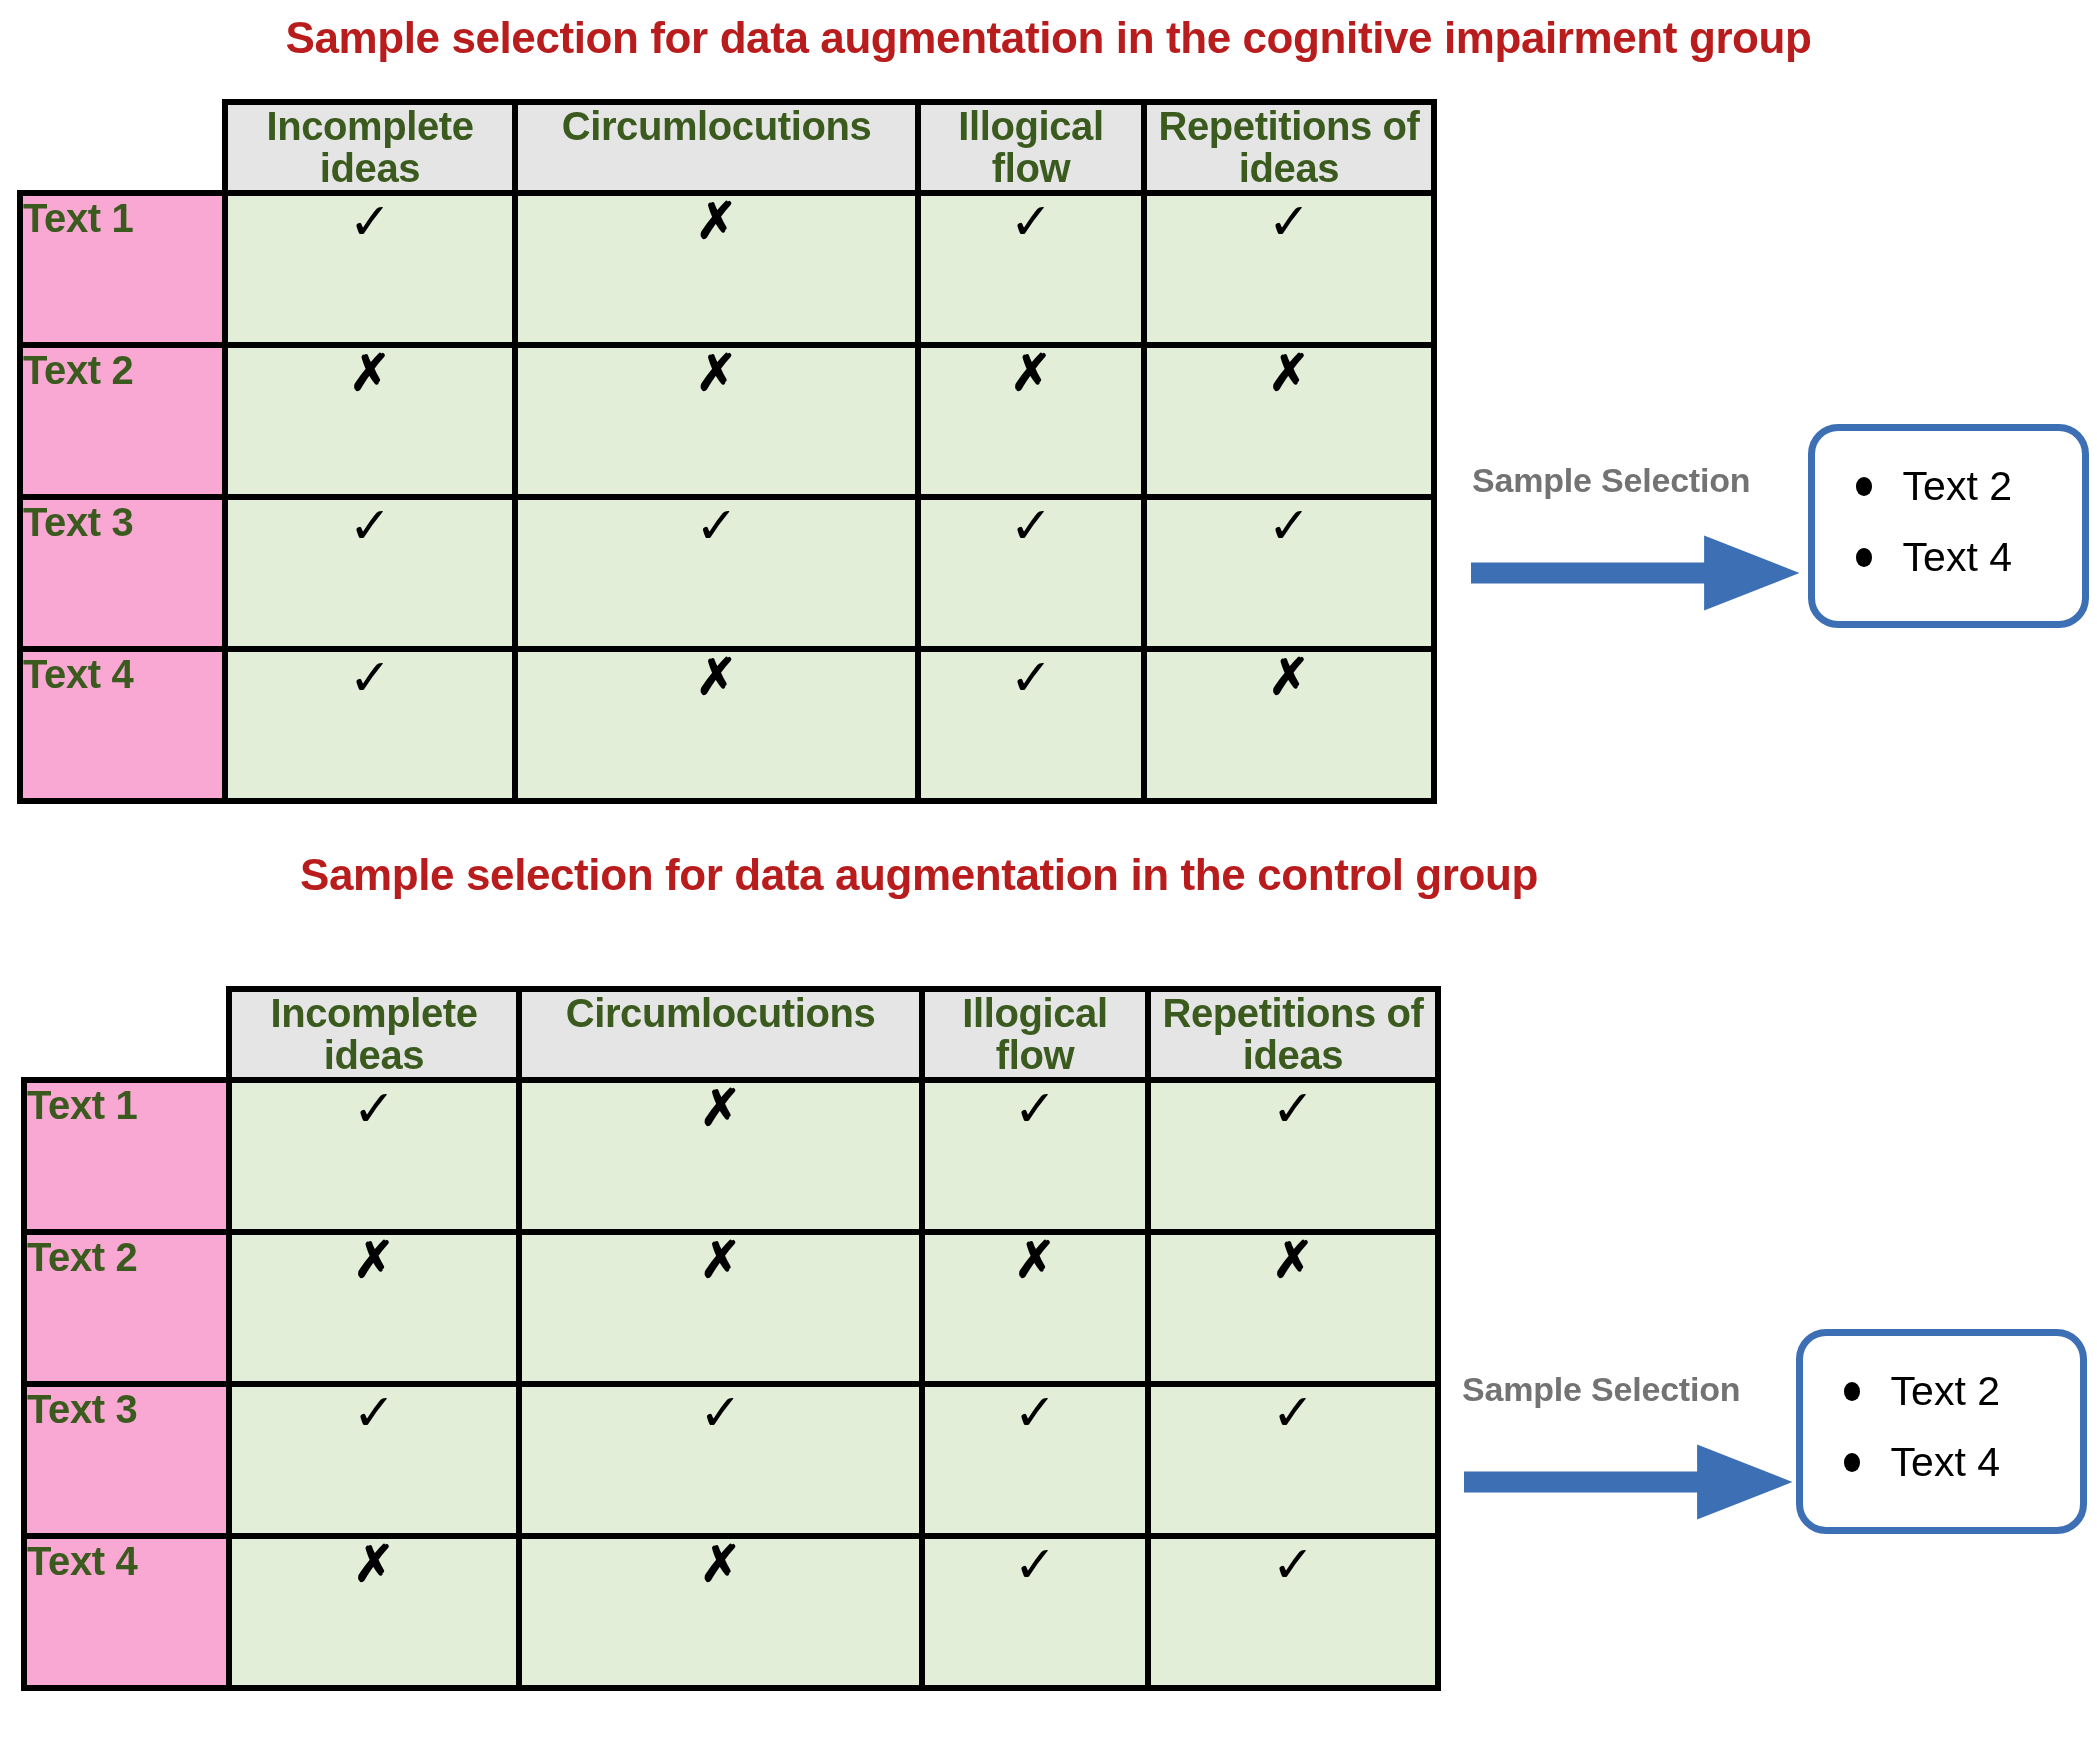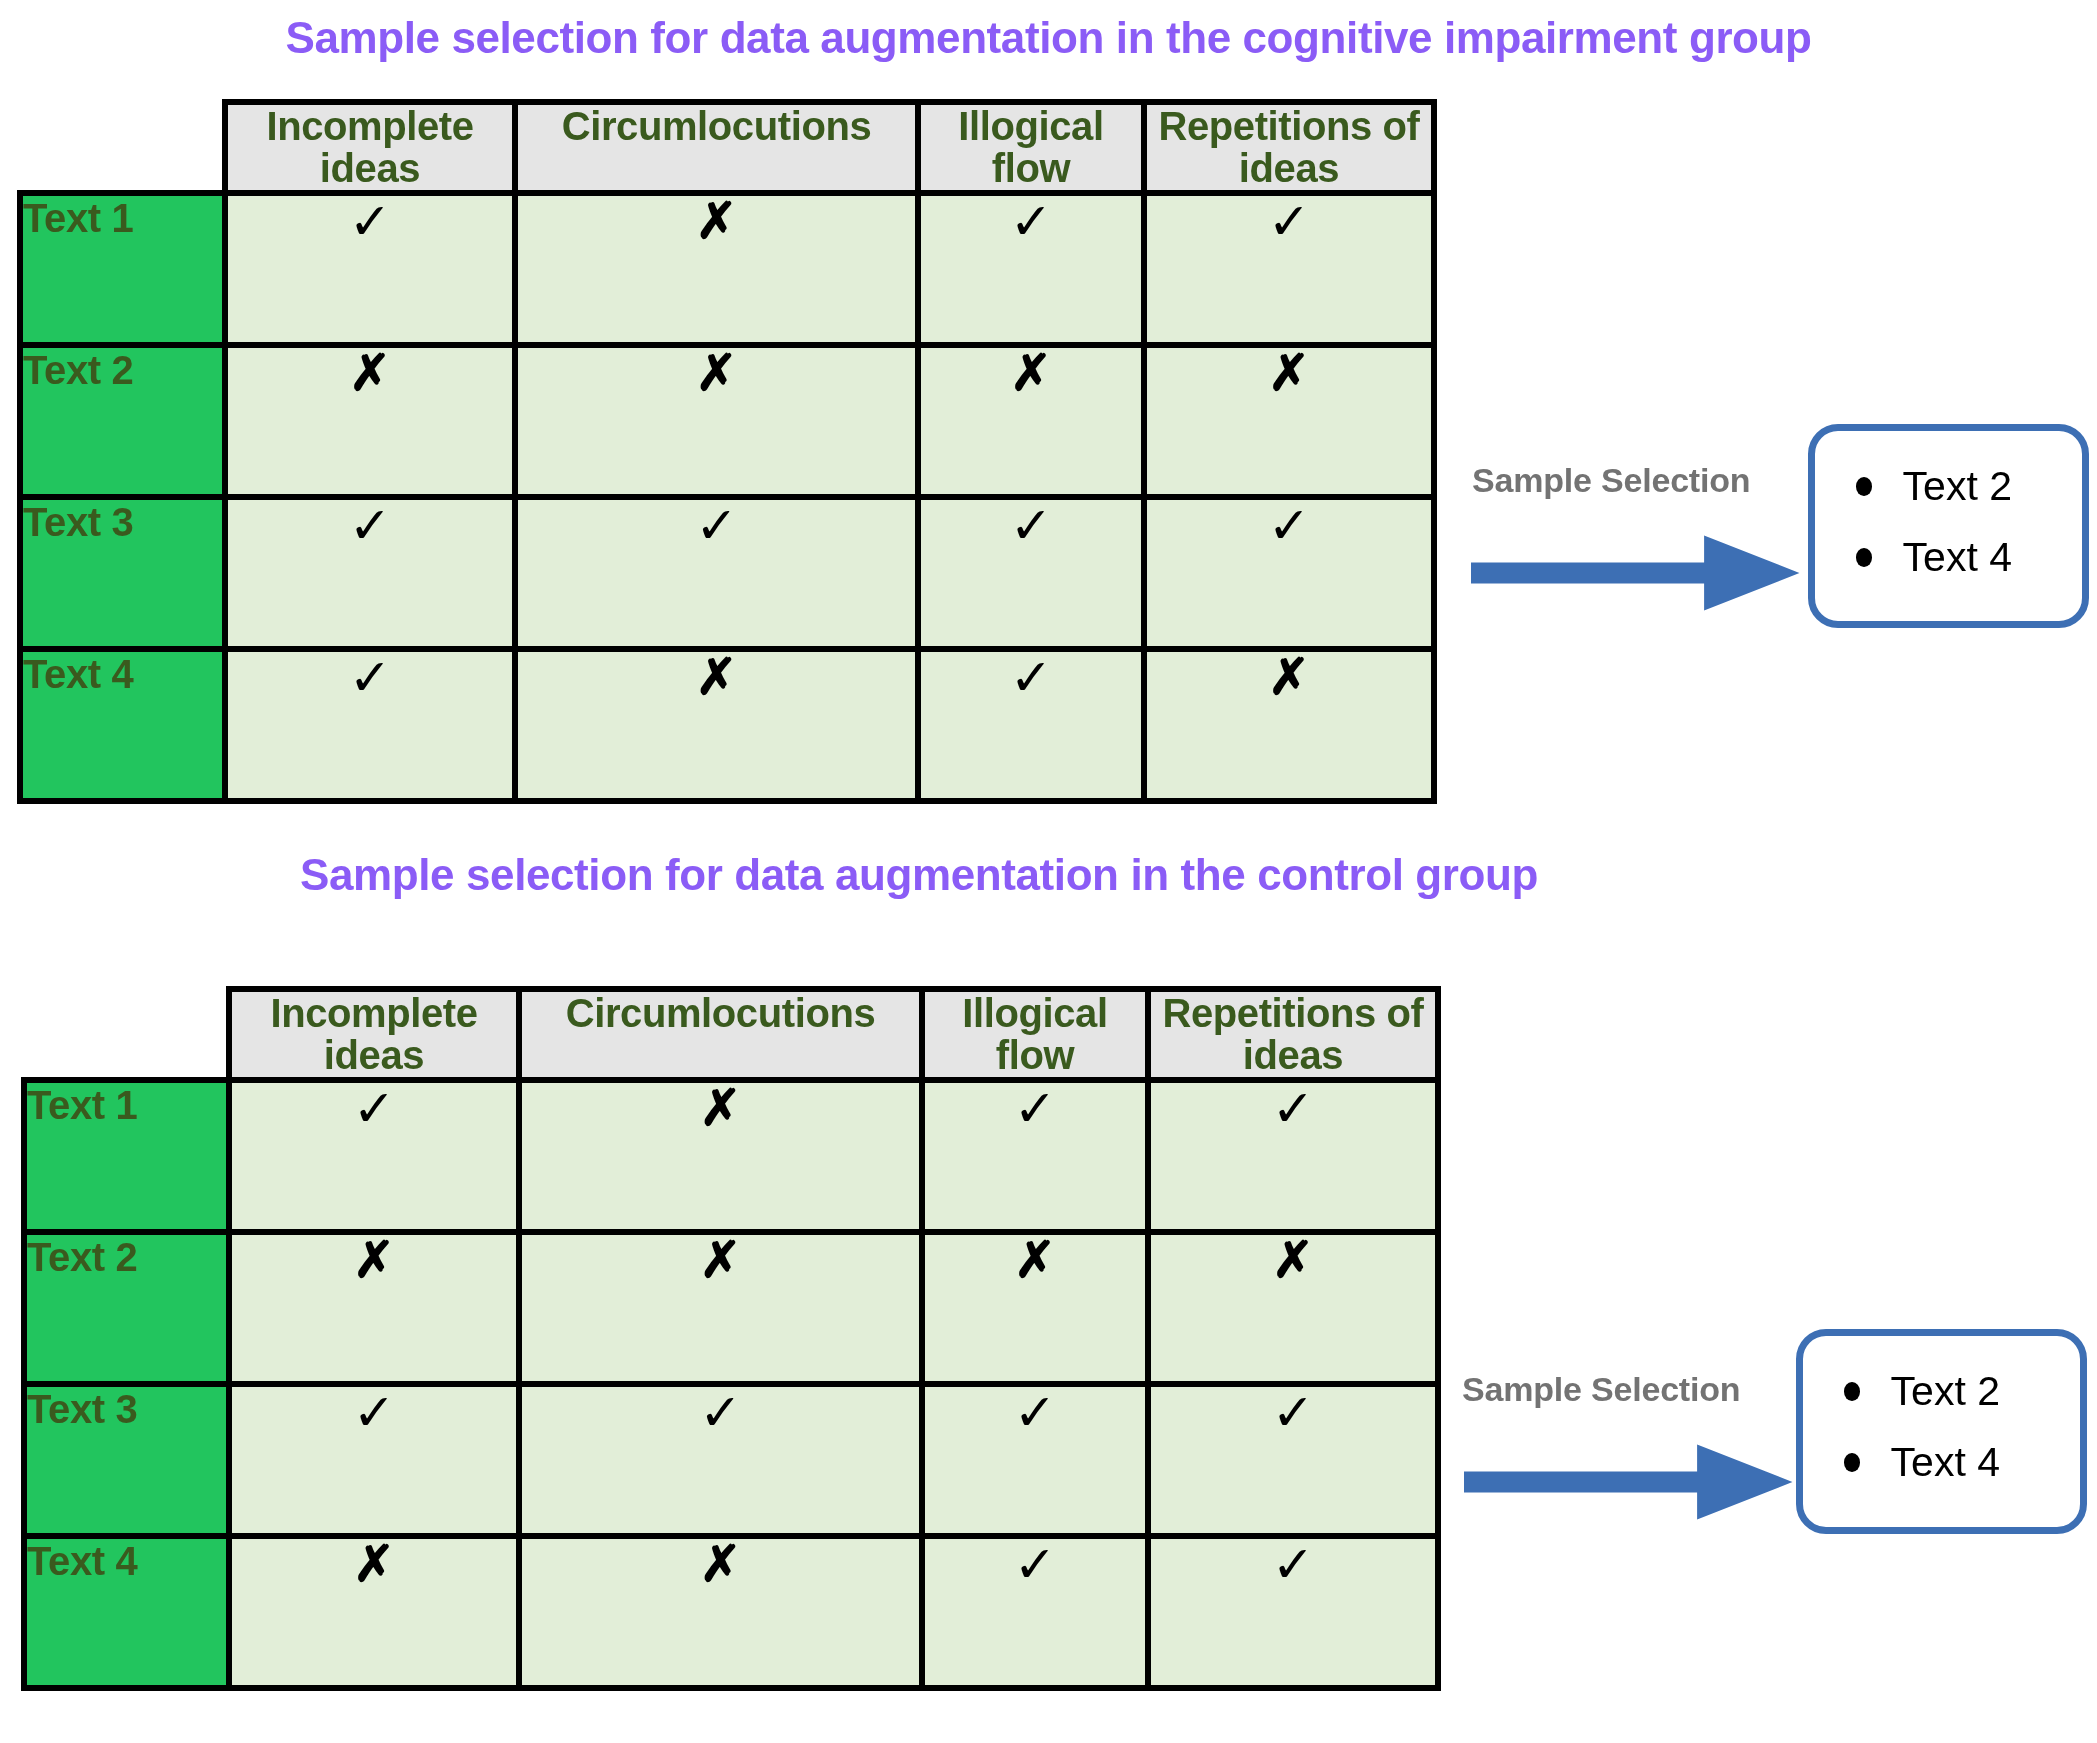--- a/index.html
+++ b/index.html
@@ -14,21 +14,21 @@
     overflow: hidden;
     font-family: "Liberation Sans", sans-serif;
   }
 
   .panel { position: absolute; left: 0; top: 0; width: 2097px; }
 
   
   .panel-title {
     position: absolute;
     font-weight: bold;
-    color: #8b5cf6;
+    color: #b91c1c;
     font-size: 44px;
     letter-spacing: -0.4px;
     white-space: nowrap;
     text-align: center;
   }
 
   
   .matrix {
     position: absolute;
     border-collapse: collapse;
@@ -54,21 +54,21 @@
     font-weight: bold;
     font-size: 40px;
     line-height: 1.06;
     text-align: center;
     vertical-align: top;
     padding: 8.5px 4.2px 12.7px 4.2px;
     letter-spacing: -0.4px;
   }
 
   .row-head {
-    background: #22c55e;
+    background: #f9a8d4;
     color: #3a5a1e;
     font-weight: bold;
     font-size: 40px;
     text-align: left;
     vertical-align: top;
     padding: 11.3px 0 0 15.6px;
     letter-spacing: -0.4px;
   }
 
   .mark-cell {

